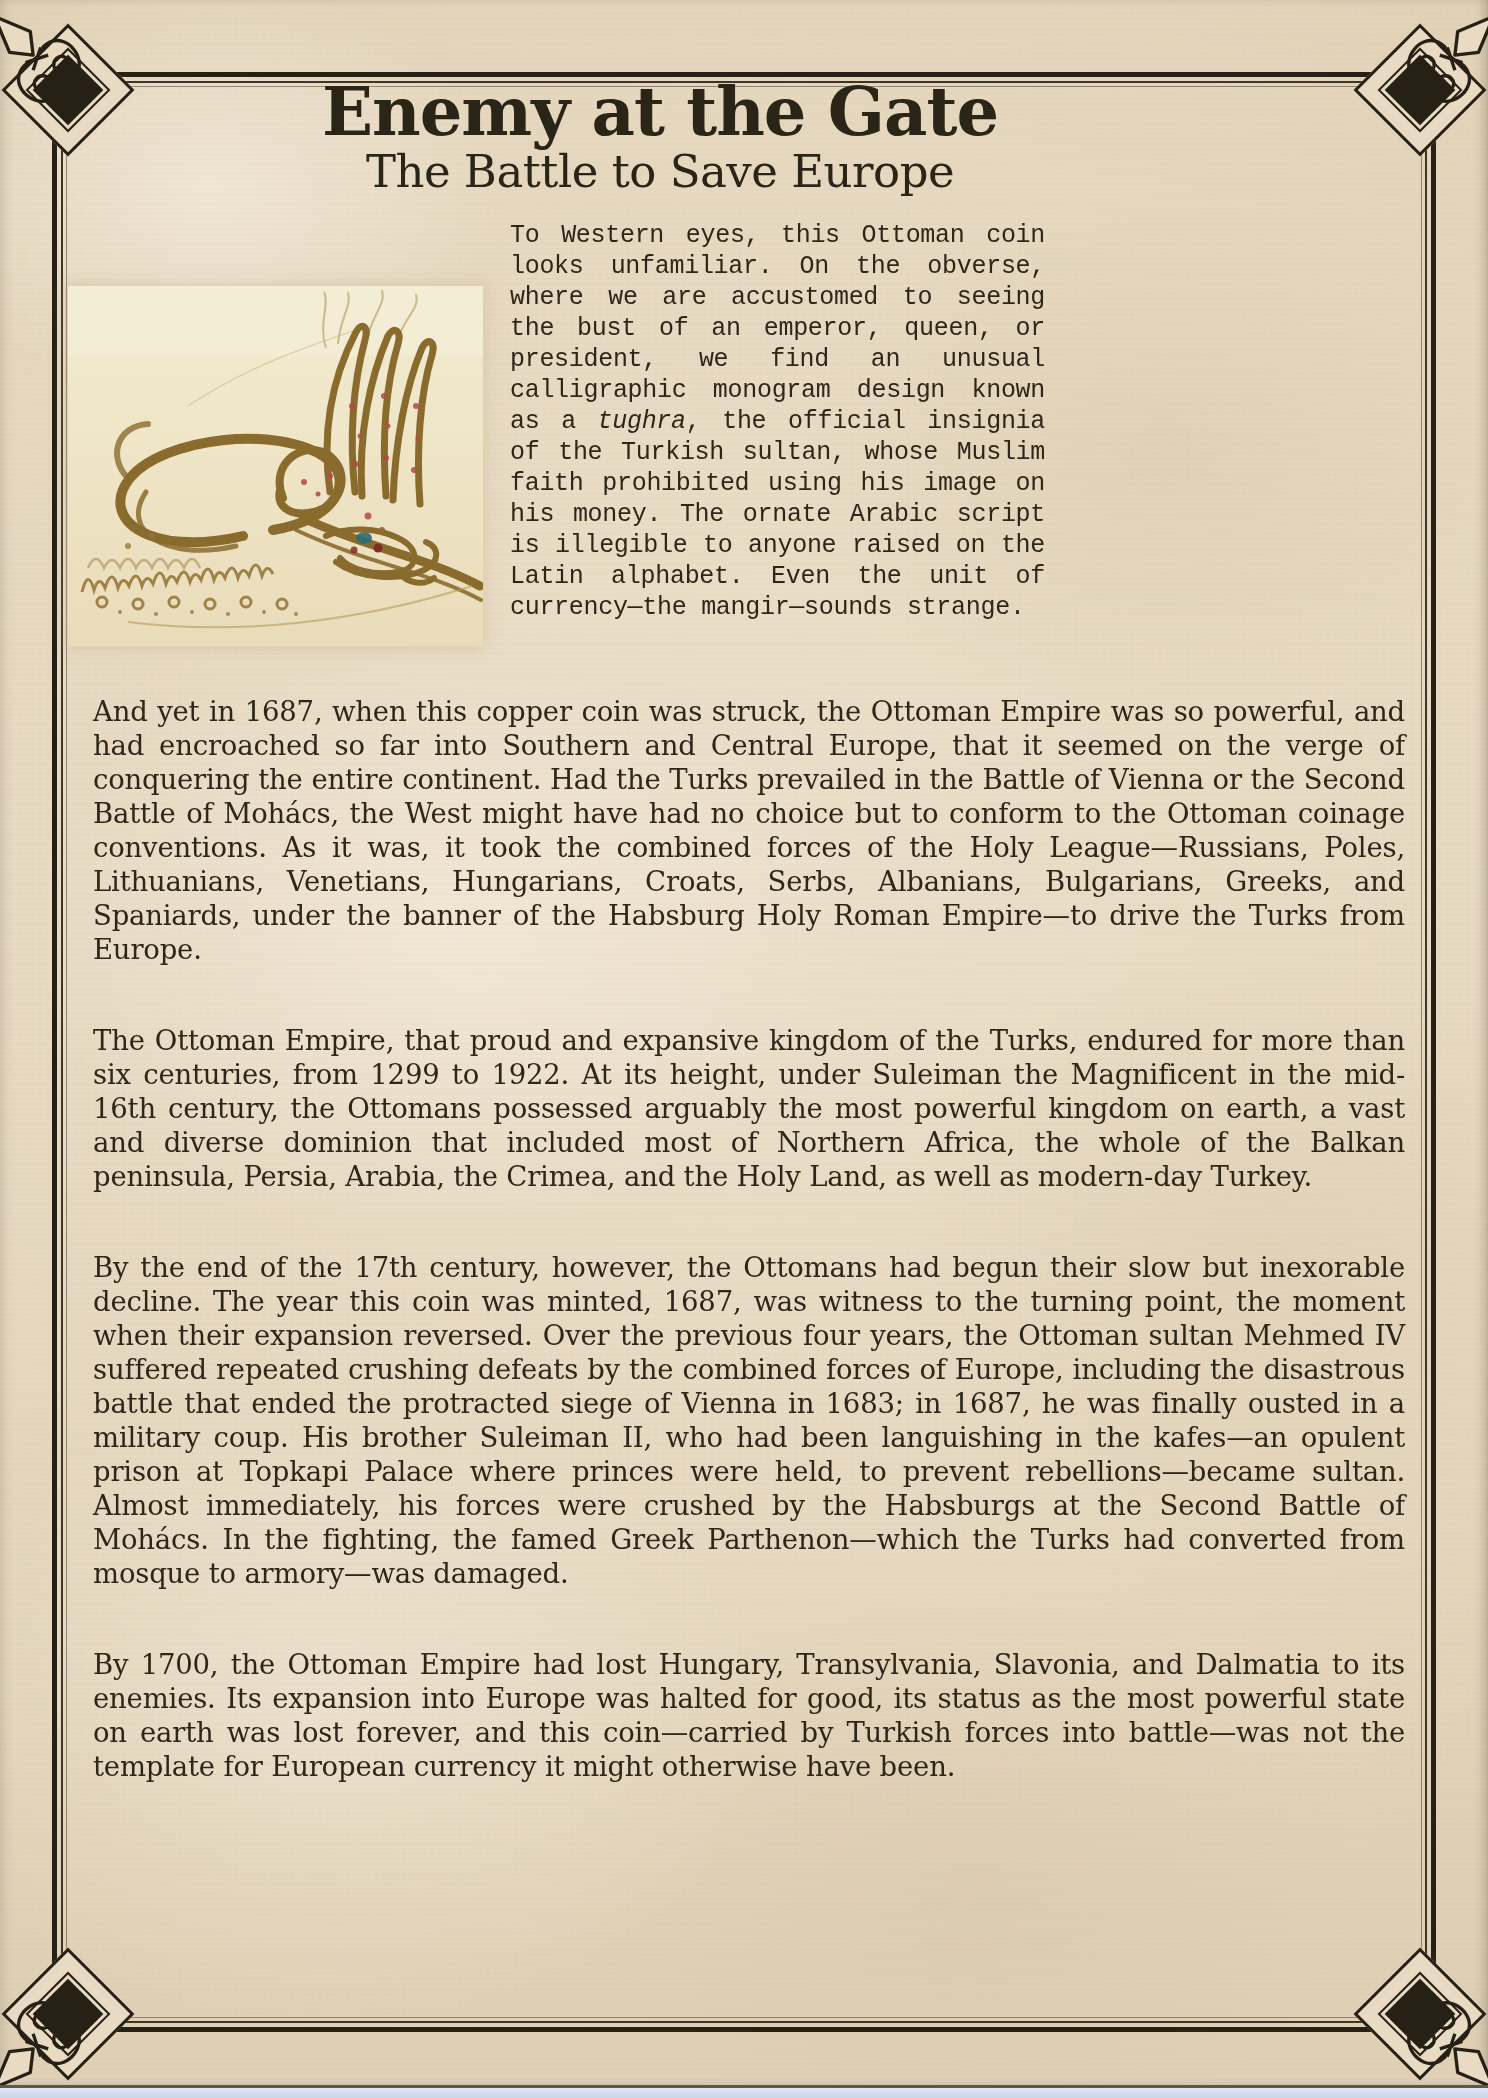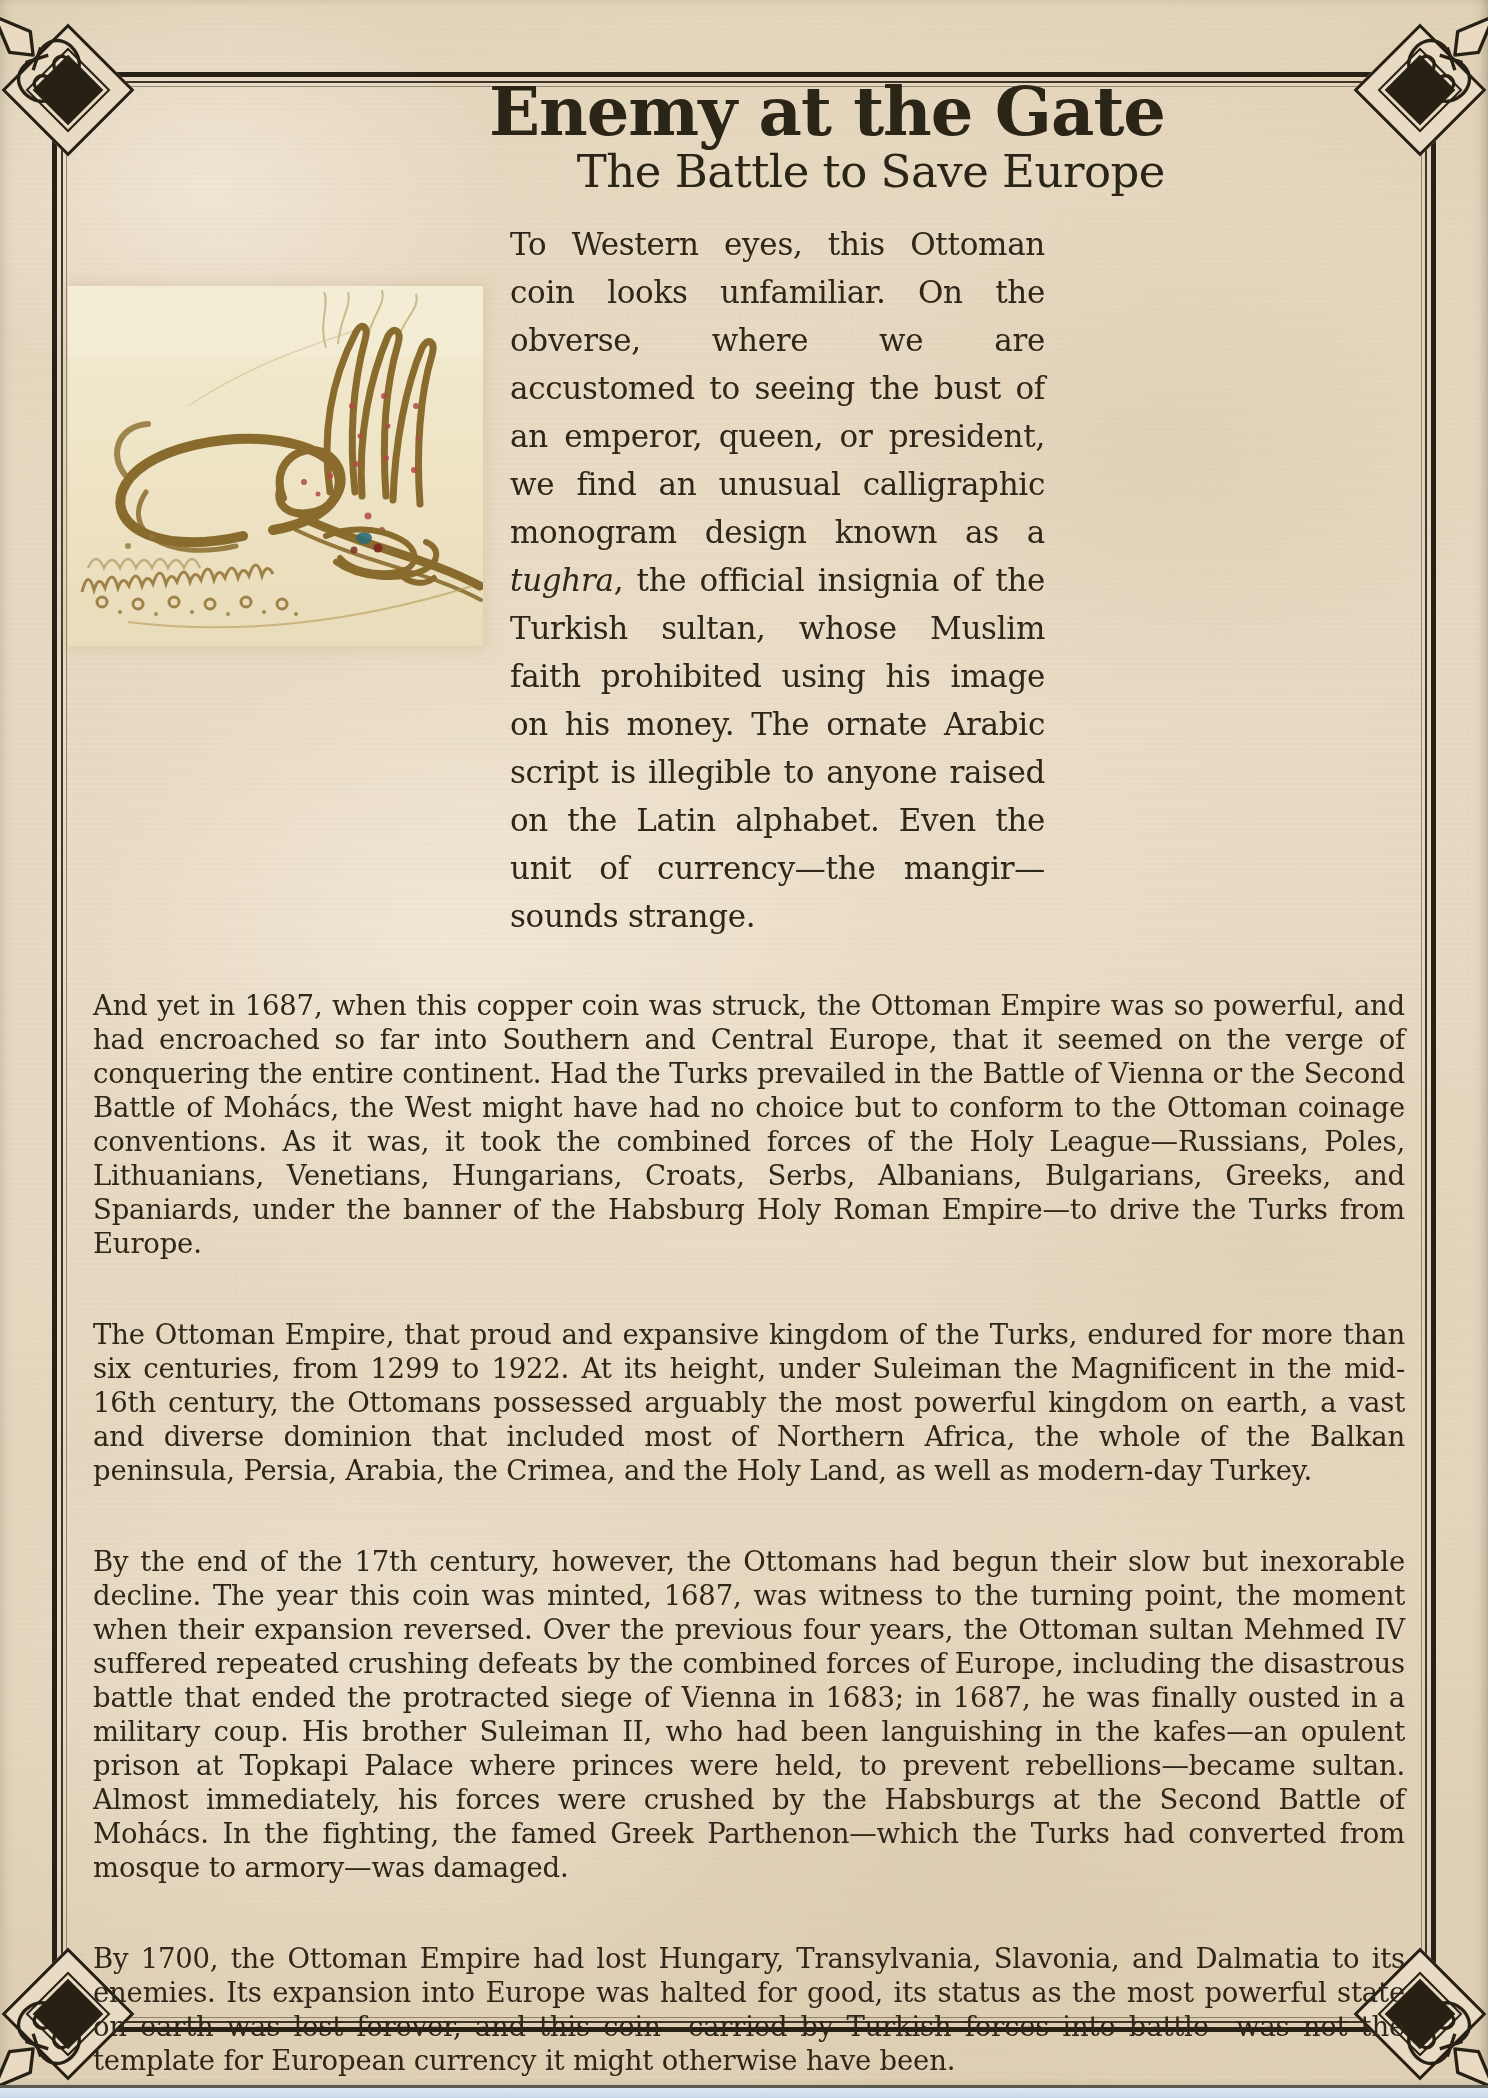--- a/index.html
+++ b/index.html
@@ -44,29 +44,29 @@
   .corner .diamond{position:absolute;left:50%;top:50%;width:50px;height:50px;
     transform:translate(-50%,-50%) rotate(45deg);
     background:#262015;box-shadow:0 0 0 3px #e8dac3, 0 0 0 5px #262015;}
   .corner svg{position:absolute;left:50%;top:50%;width:86px;height:120px;}
   .c-tl{left:8px;top:30px;}   .c-tl svg{transform:translate(-50%,-50%) rotate(-45deg) translate(0,-48px);}
   .c-tr{right:8px;top:30px;}  .c-tr svg{transform:translate(-50%,-50%) rotate(45deg)  translate(0,-48px);}
   .c-bl{left:8px;bottom:24px;}.c-bl svg{transform:translate(-50%,-50%) rotate(-135deg) translate(0,-48px);}
   .c-br{right:8px;bottom:24px;}.c-br svg{transform:translate(-50%,-50%) rotate(135deg) translate(0,-48px);}
   
   .content{position:absolute;left:85px;right:83px;top:0;color:#2e2719;}
-  header{width:1010px;margin:78px 0 7px 70px;text-align:right;}
+  header{width:1010px;margin:78px 0 7px 70px;text-align:center;}
   h1{margin:0;font-size:67px;line-height:1.02;font-weight:700;letter-spacing:-1px;color:#2b2518;}
   h2{margin:2px 0 0 0;font-size:45px;line-height:1.05;font-weight:400;letter-spacing:-0.5px;color:#2b2518;}
   .intro-row{display:flex;margin-top:24px;}
   figure.tughra{margin:66px 0 0 -17px;width:415px;height:360px;flex:none;
     box-shadow:0 0 14px 2px rgba(190,170,130,.35);}
   figure.tughra svg{display:block;width:415px;height:360px;}
   .intro{flex:none;width:535px;margin:0 0 0 27px;
-    font-size:31px;line-height:48px;text-align:justify;letter-spacing:-0.3px;}
+    font-size:25px;line-height:31px;text-align:justify;letter-spacing:-0.3px;font-family:Liberation Mono, monospace;}
   .bodytext{margin-top:48px;}
   .para{margin:0 0 57px 8px;font-size:27.5px;line-height:34px;text-align:justify;letter-spacing:-0.2px;}
   .para:last-child{margin-bottom:0;}
   i{font-style:italic;}
 </style>
 </head>
 <body>
 
 <div class="scan">
   <div class="paper"></div>

